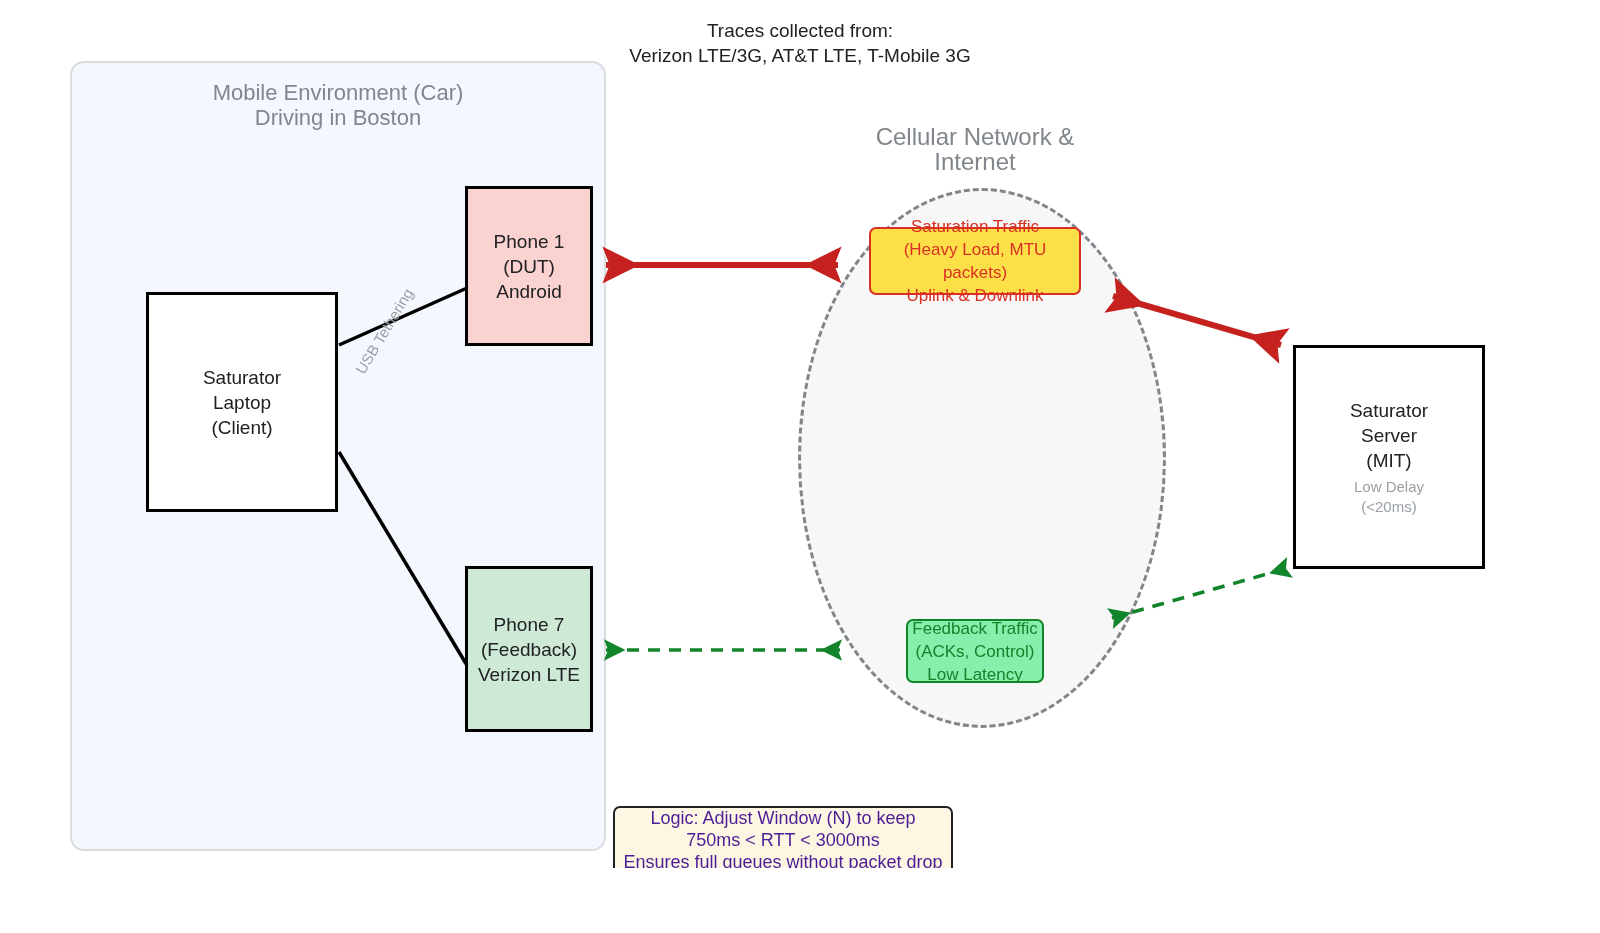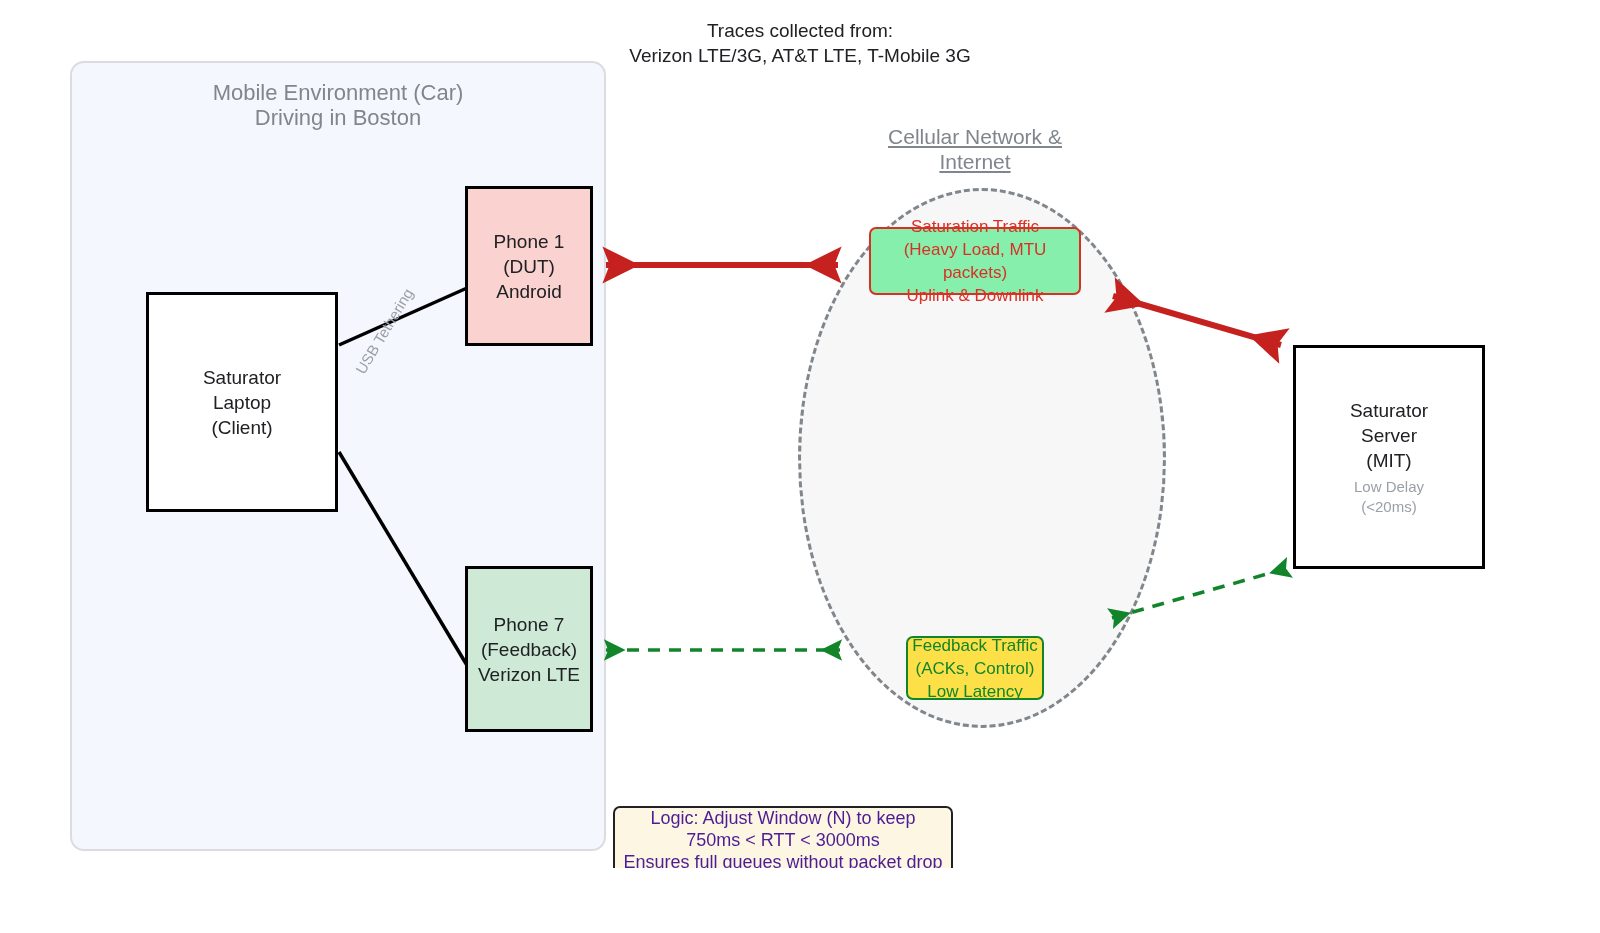--- a/index.html
+++ b/index.html
@@ -92,25 +92,24 @@
     left: 1293px; top: 345px; width: 192px; height: 224px;
     background: #ffffff;
   }
 
   
   #cloud-label {
     left: 845px;
     top: 124px;
     width: 260px;
     text-align: center;
-    font-size: 21px;
+    font-size: 24px;
     line-height: 25px;
     color: #80868b;
     white-space: pre-line;
-    text-decoration: underline;
   }
   #cloud-ellipse {
     left: 798px;
     top: 188px;
     width: 368px;
     height: 540px;
     border: 3px dashed #80868b;
     border-radius: 50%;
     background: #f7f7f7;
     box-sizing: border-box;
@@ -125,27 +124,27 @@
     line-height: 23px;
     display: flex;
     align-items: center;
     justify-content: center;
     white-space: pre-line;
   }
   #saturation-callout {
     left: 869px; top: 227px; width: 212px; height: 68px;
     border: 2px solid #d93025;
     color: #d93025;
-    background: #86efac;
+    background: #fde047;
   }
   #feedback-callout {
-    left: 906px; top: 636px; width: 138px; height: 64px;
+    left: 906px; top: 619px; width: 138px; height: 64px;
     border: 2px solid #12852b;
     color: #12852b;
-    background: #fde047;
+    background: #86efac;
   }
   #logic-callout {
     left: 613px; top: 806px; width: 340px; height: 68px;
     border: 2px solid #202124;
     color: #4c1d95;
     background: #fdf6e3;
     font-size: 18px;
     line-height: 22px;
   }
 

